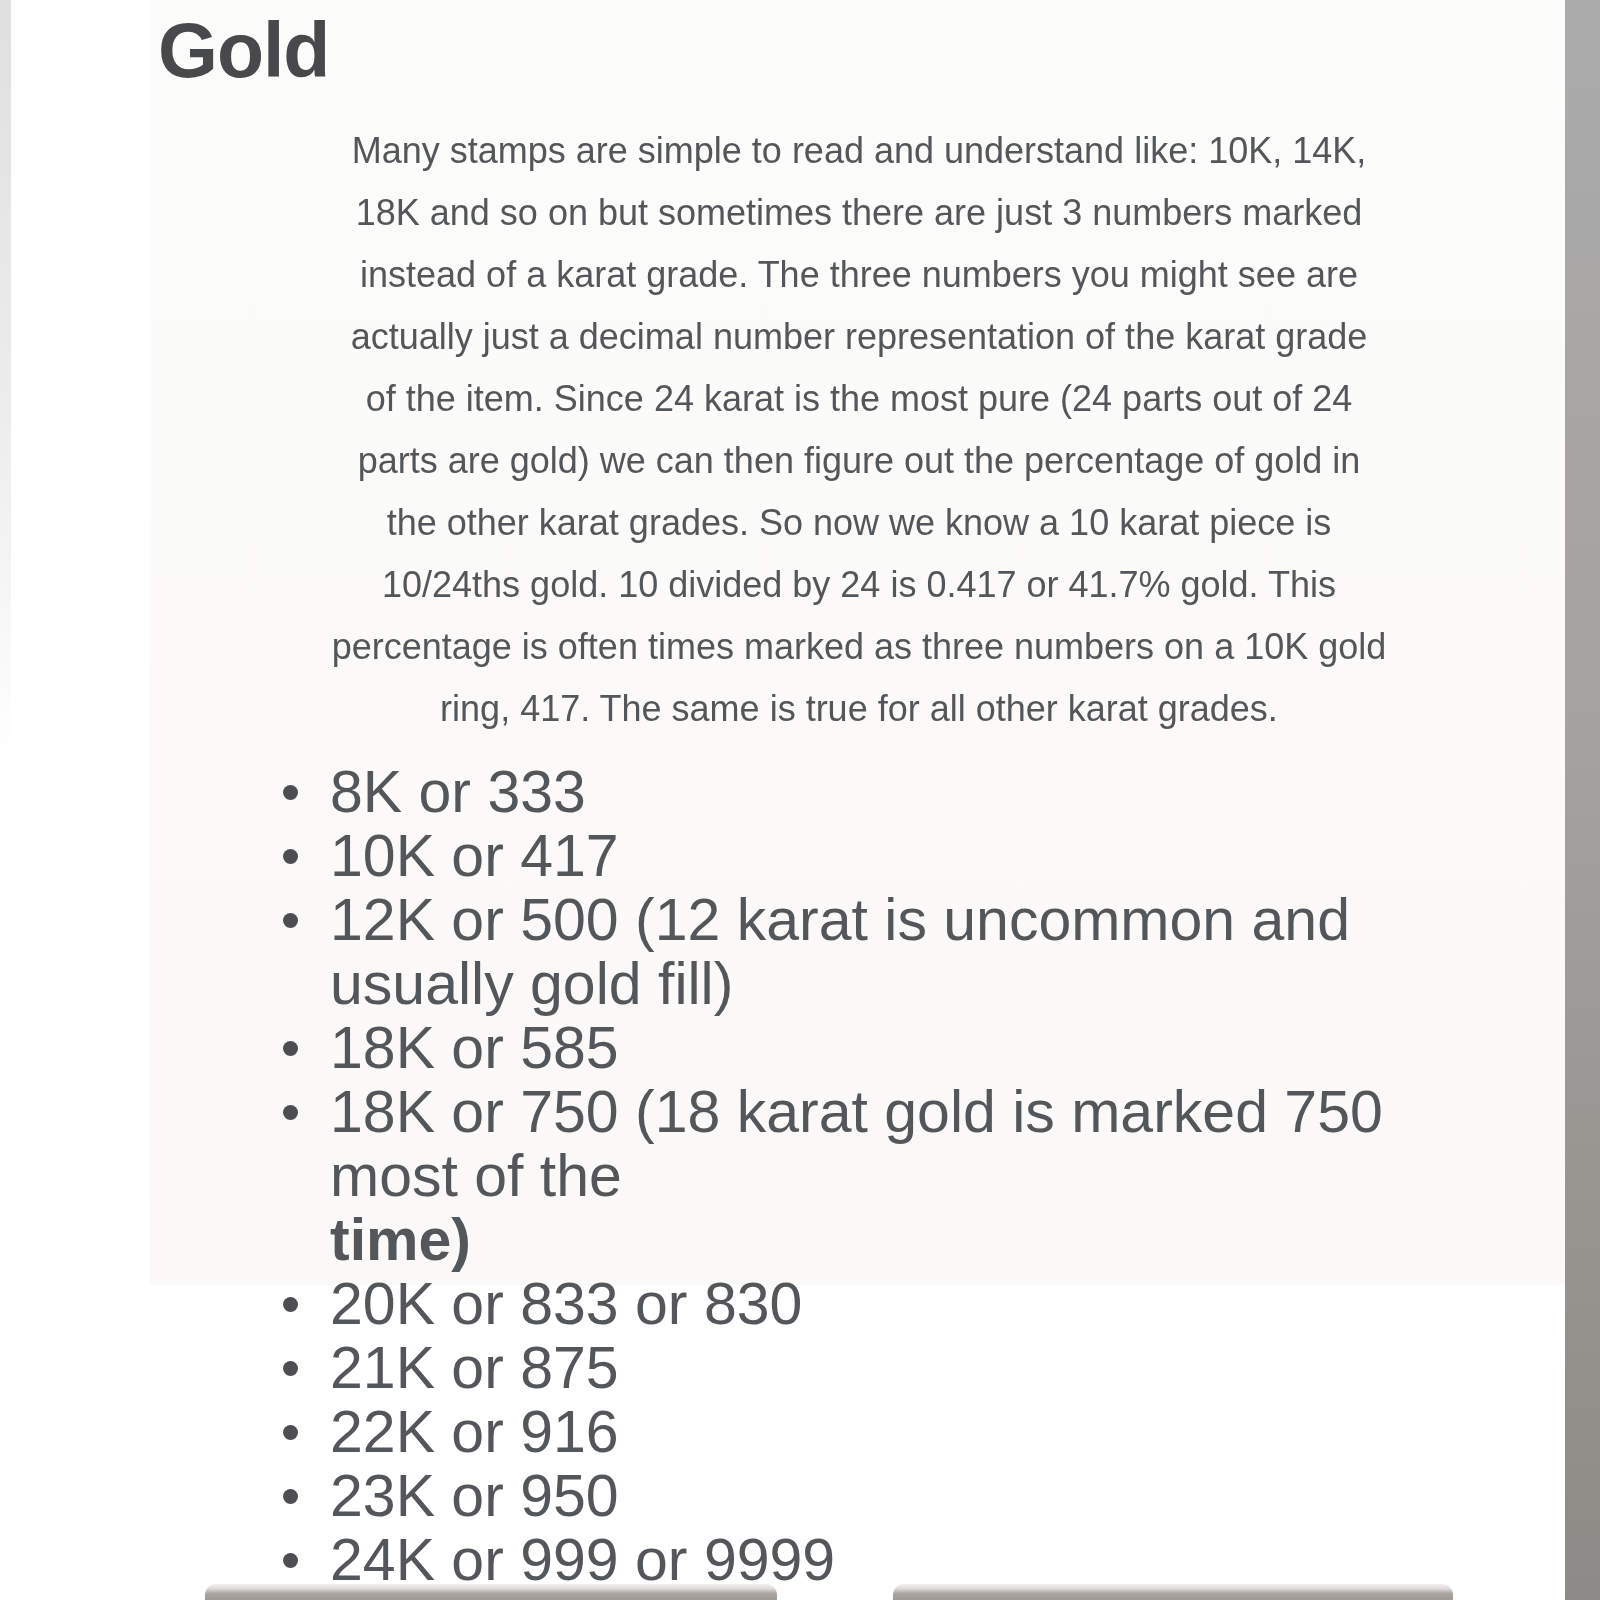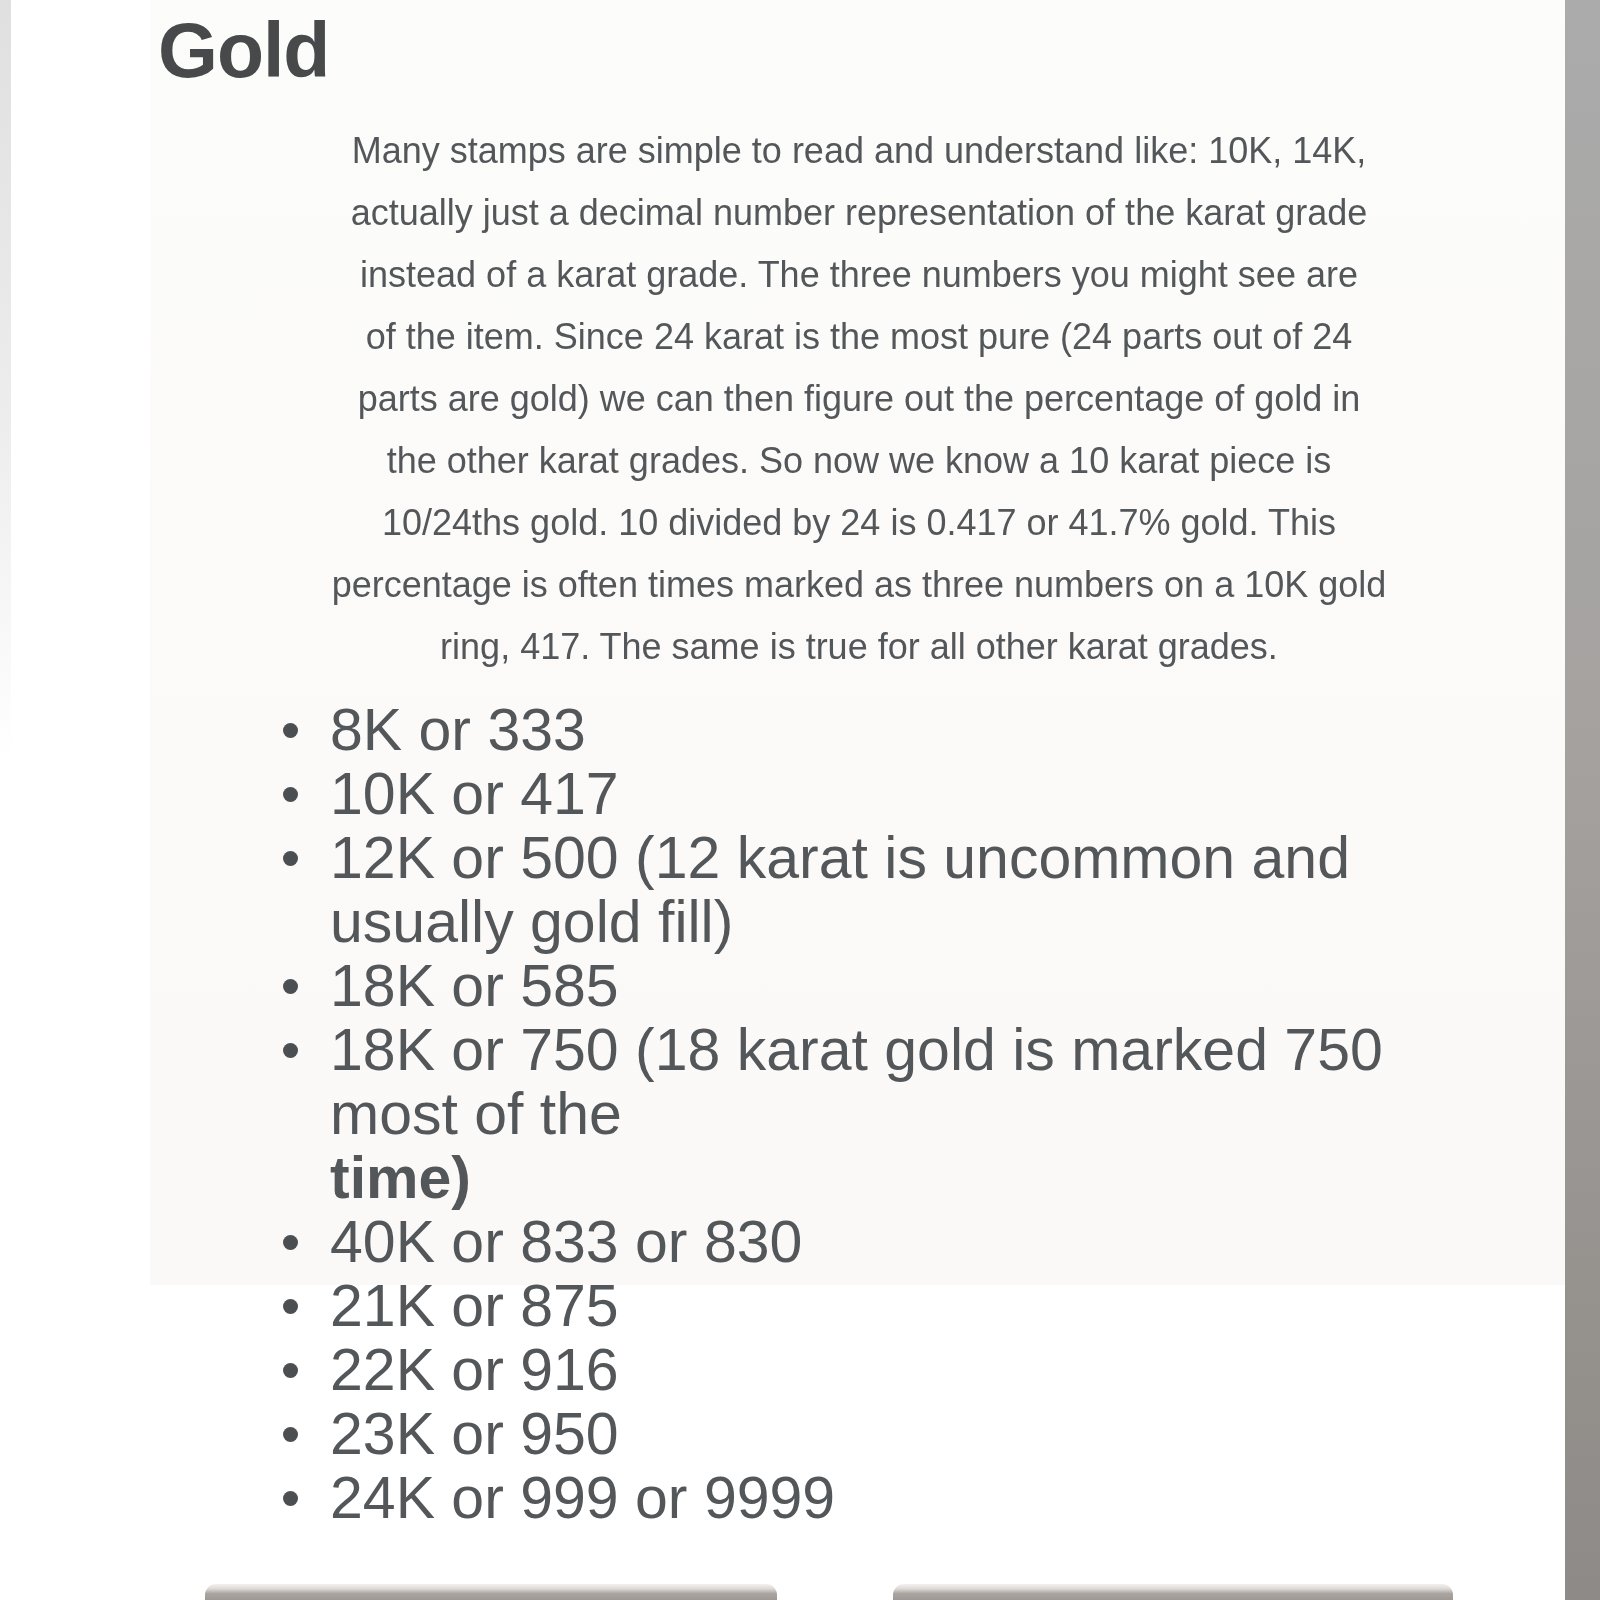--- a/index.html
+++ b/index.html
@@ -105,22 +105,23 @@
 
   <div class="border-left"></div>
   <div class="border-right"></div>
 
   <div class="content">
 
     <h1 class="page-title">Gold</h1>
 
     <div class="paragraph">
       <div class="pline">Many stamps are simple to read and understand like: 10K, 14K,</div>
+      <div class="pline">18K and so on but sometimes there are just 3 numbers marked</div>
+      <div class="pline">instead of a karat grade. The three numbers you might see are</div>
       <div class="pline">actually just a decimal number representation of the karat grade</div>
-      <div class="pline">instead of a karat grade. The three numbers you might see are</div>
       <div class="pline">of the item. Since 24 karat is the most pure (24 parts out of 24</div>
       <div class="pline">parts are gold) we can then figure out the percentage of gold in</div>
       <div class="pline">the other karat grades. So now we know a 10 karat piece is</div>
       <div class="pline">10/24ths gold. 10 divided by 24 is 0.417 or 41.7% gold. This</div>
       <div class="pline">percentage is often times marked as three numbers on a 10K gold</div>
       <div class="pline">ring, 417. The same is true for all other karat grades.</div>
     </div>
 
     <ul class="karat-list">
       <li>
@@ -139,21 +140,21 @@
         <span class="dot"></span>
         <span class="li-text">18K or 585</span>
       </li>
       <li>
         <span class="dot"></span>
         <span class="li-text">18K or 750 (18 karat gold is marked 750 most of the</span>
         <span class="li-text2">time)</span>
       </li>
       <li>
         <span class="dot"></span>
-        <span class="li-text">40K or 833 or 830</span>
+        <span class="li-text">20K or 833 or 830</span>
       </li>
       <li>
         <span class="dot"></span>
         <span class="li-text">21K or 875</span>
       </li>
       <li>
         <span class="dot"></span>
         <span class="li-text">22K or 916</span>
       </li>
       <li>

